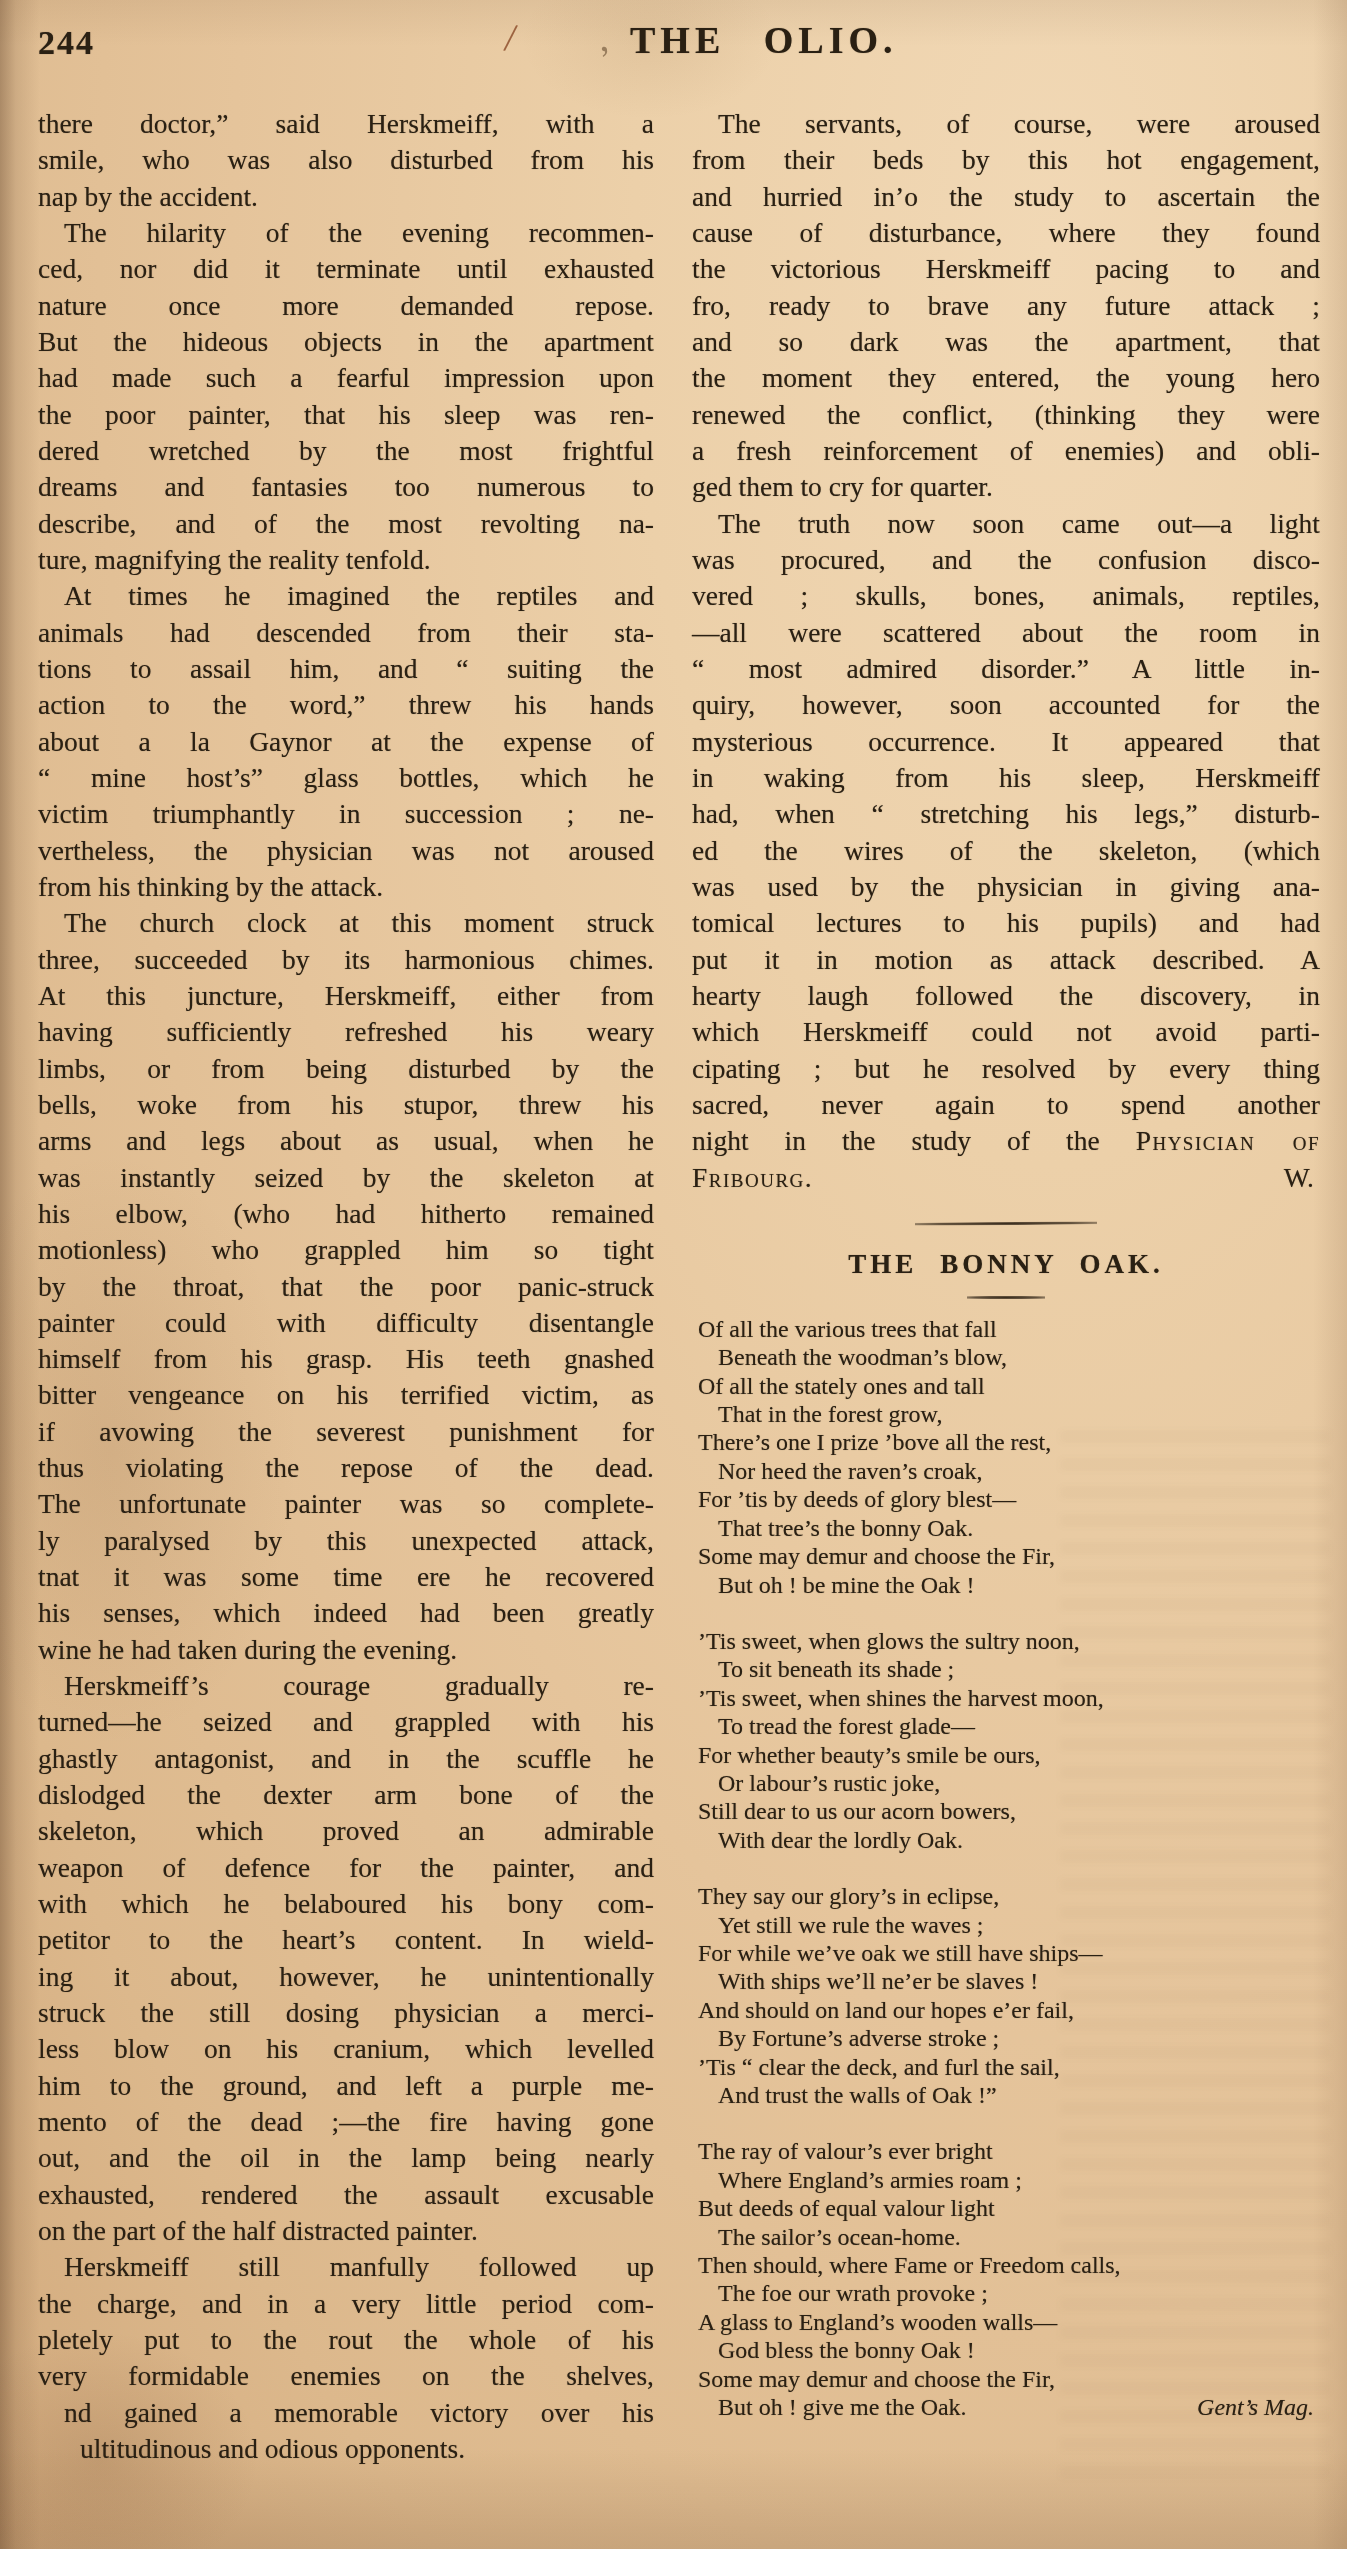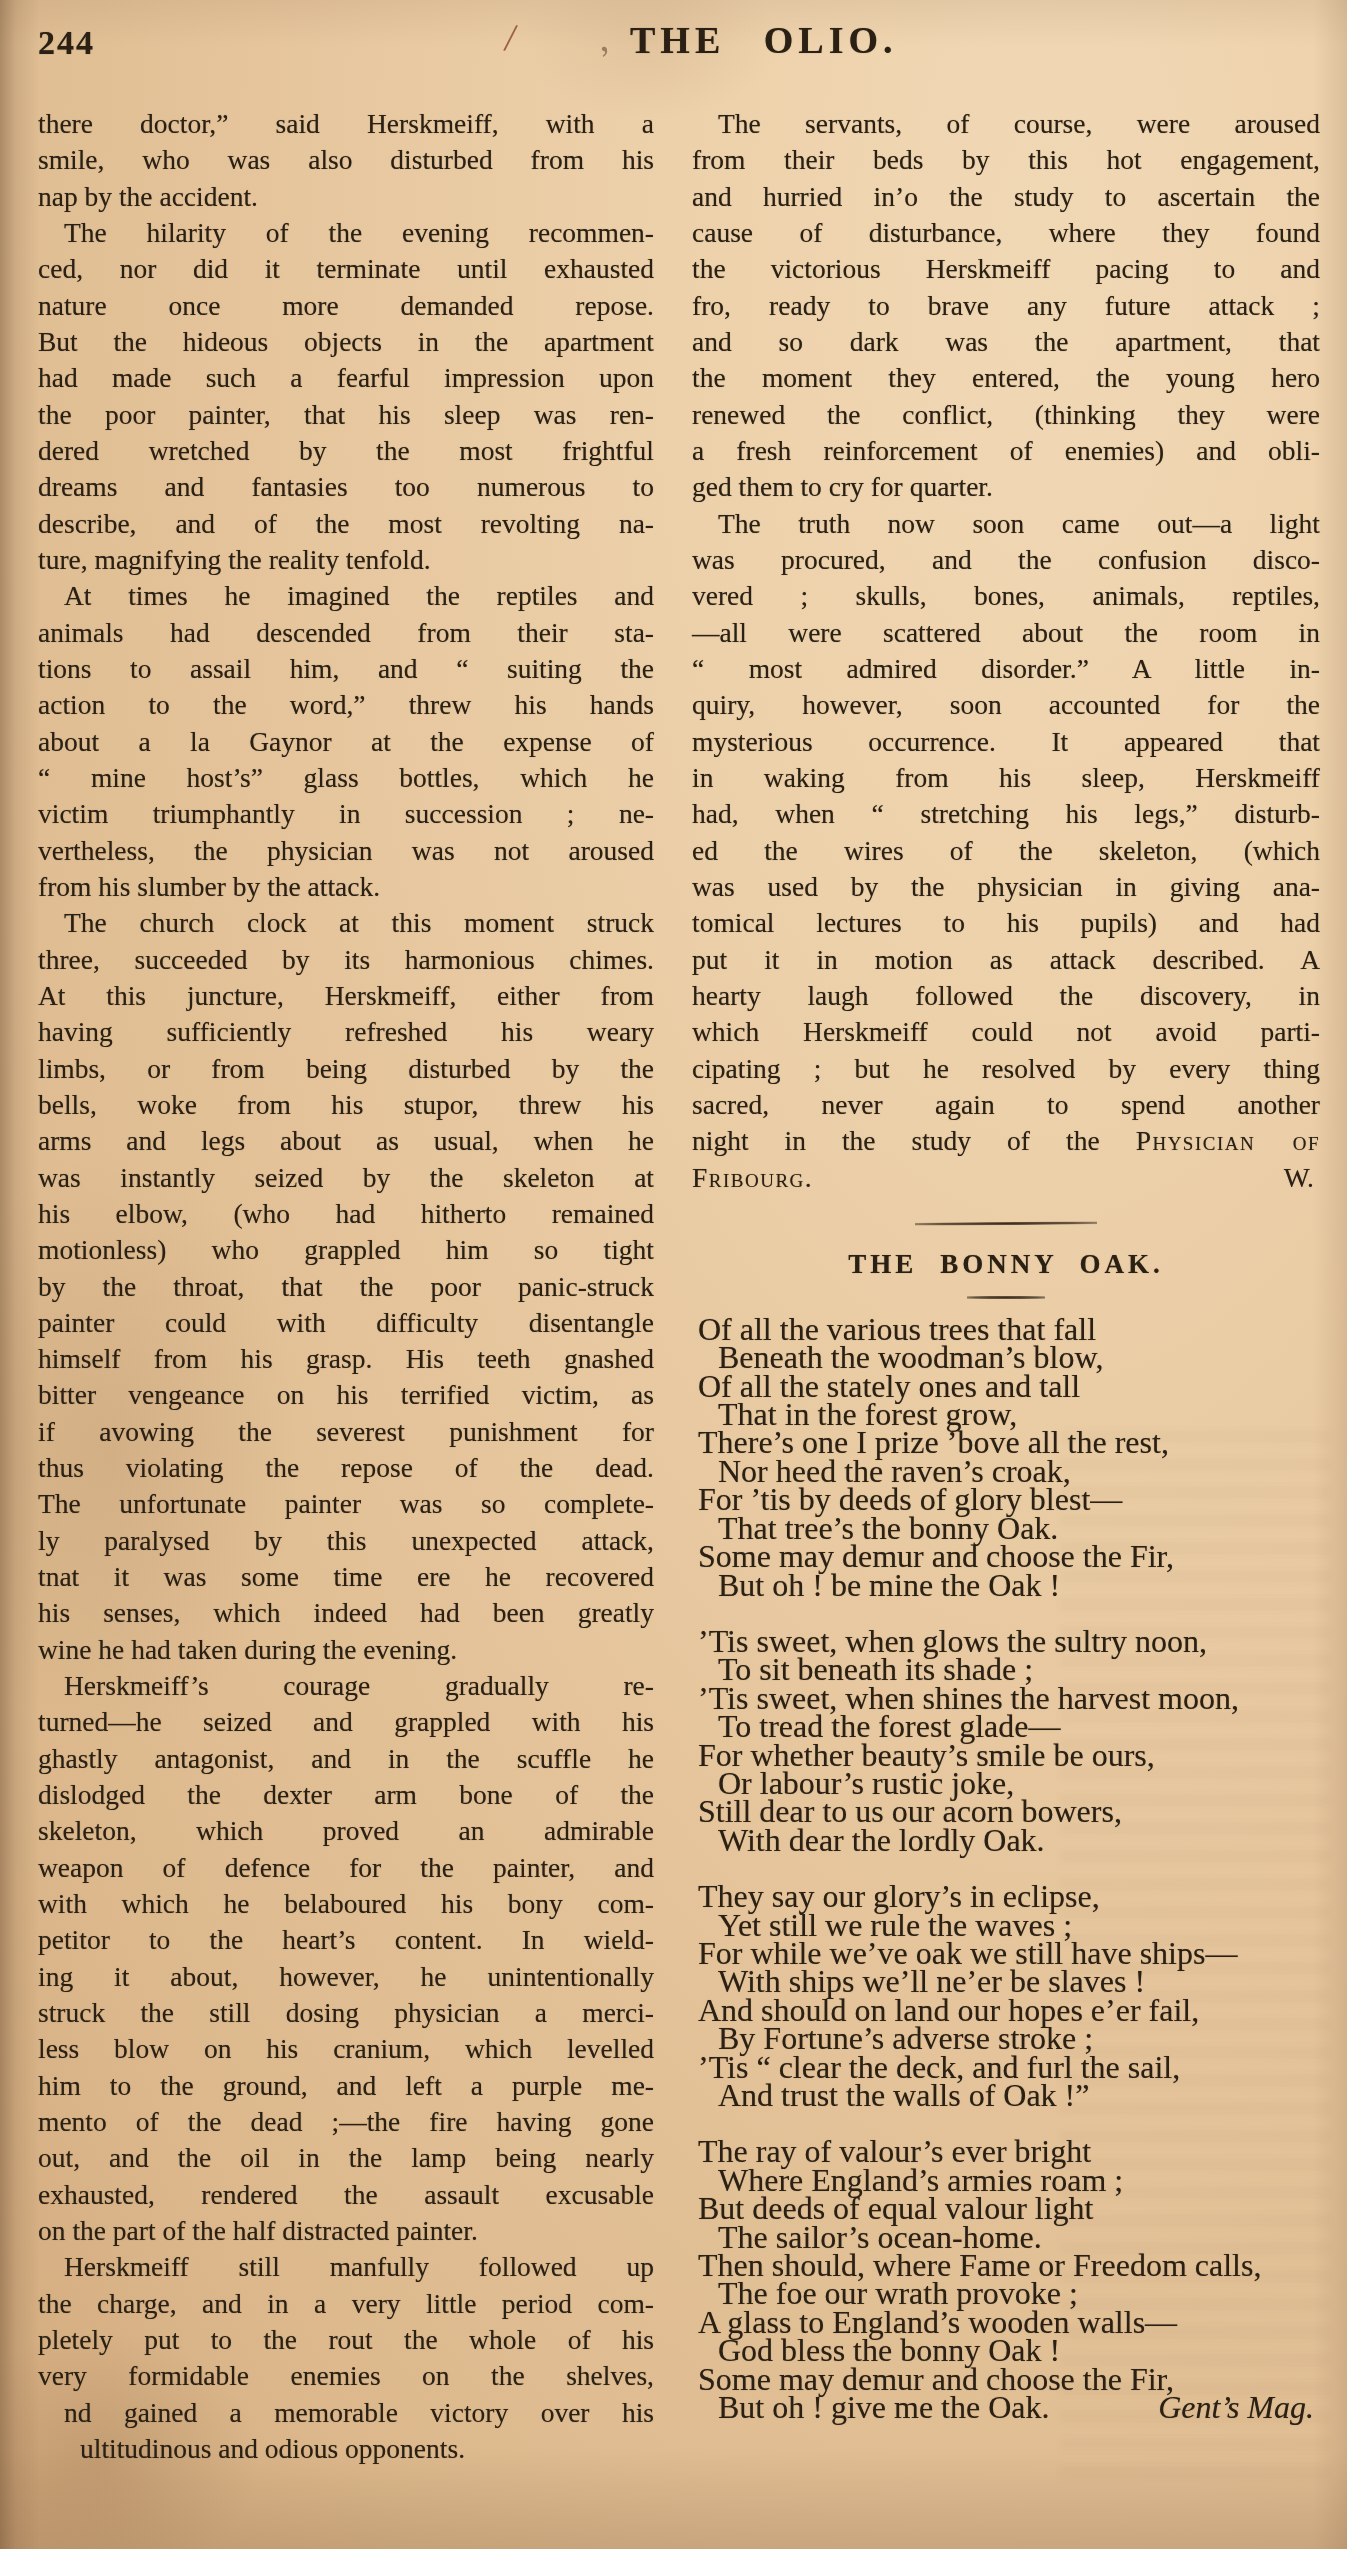--- a/index.html
+++ b/index.html
@@ -37,21 +37,21 @@
   .left .ind2,.prose .ind2{text-indent:42px;}
   .sc{font-variant:small-caps;letter-spacing:1.5px;}
   .it{font-style:italic;}
   .rt{position:absolute;right:6px;bottom:0;text-indent:0;}
   .divider{height:3px;border:0;background:radial-gradient(ellipse at center,rgba(40,28,15,.9) 0%,rgba(40,28,15,.7) 55%,rgba(40,28,15,.08) 100%);}
   .d1{margin:26px auto 0;width:182px;transform:rotate(-.4deg);}
   .d2{margin:16px auto 0;width:78px;}
   .poem-title{margin:24px 0 0;text-align:center;font-size:27px;font-weight:700;letter-spacing:4px;word-spacing:12px;text-shadow:0 0 1px rgba(43,33,21,.5);}
   .byline{margin-top:8px;font-size:23px;line-height:31px;}
   .byline .line{text-align:center;}
-  .stanza{font-size:32px;line-height:28.4px;}
+  .stanza{font-size:24px;line-height:28.4px;}
   .st1{margin-top:16px;}
   .st2,.st3,.st4{margin-top:28px;}
   .stanza .line{padding-left:6px;}
   .stanza .ind1{padding-left:26px;}
 </style>
 </head>
 <body>
 
 <div class="page">
   <div class="stain s1"></div>
@@ -81,21 +81,21 @@
       <div class="line just"><span>describe, and of the most revolting na-</span></div>
       <div class="line"><span>ture, magnifying the reality tenfold.</span></div>
       <div class="line ind1 just"><span>At times he imagined the reptiles and</span></div>
       <div class="line just"><span>animals had descended from their sta-</span></div>
       <div class="line just"><span>tions to assail him, and “ suiting the</span></div>
       <div class="line just"><span>action to the word,” threw his hands</span></div>
       <div class="line just"><span>about a la Gaynor at the expense of</span></div>
       <div class="line just"><span>“ mine host’s” glass bottles, which he</span></div>
       <div class="line just"><span>victim triumphantly in succession ; ne-</span></div>
       <div class="line just"><span>vertheless, the physician was not aroused</span></div>
-      <div class="line"><span>from his slumber by the attack.</span></div>
+      <div class="line"><span>from his thinking by the attack.</span></div>
       <div class="line ind1 just"><span>The church clock at this moment struck</span></div>
       <div class="line just"><span>three, succeeded by its harmonious chimes.</span></div>
       <div class="line just"><span>At this juncture, Herskmeiff, either from</span></div>
       <div class="line just"><span>having sufficiently refreshed his weary</span></div>
       <div class="line just"><span>limbs, or from being disturbed by the</span></div>
       <div class="line just"><span>bells, woke from his stupor, threw his</span></div>
       <div class="line just"><span>arms and legs about as usual, when he</span></div>
       <div class="line just"><span>was instantly seized by the skeleton at</span></div>
       <div class="line just"><span>his elbow, (who had hitherto remained</span></div>
       <div class="line just"><span>motionless) who grappled him so tight</span></div>

